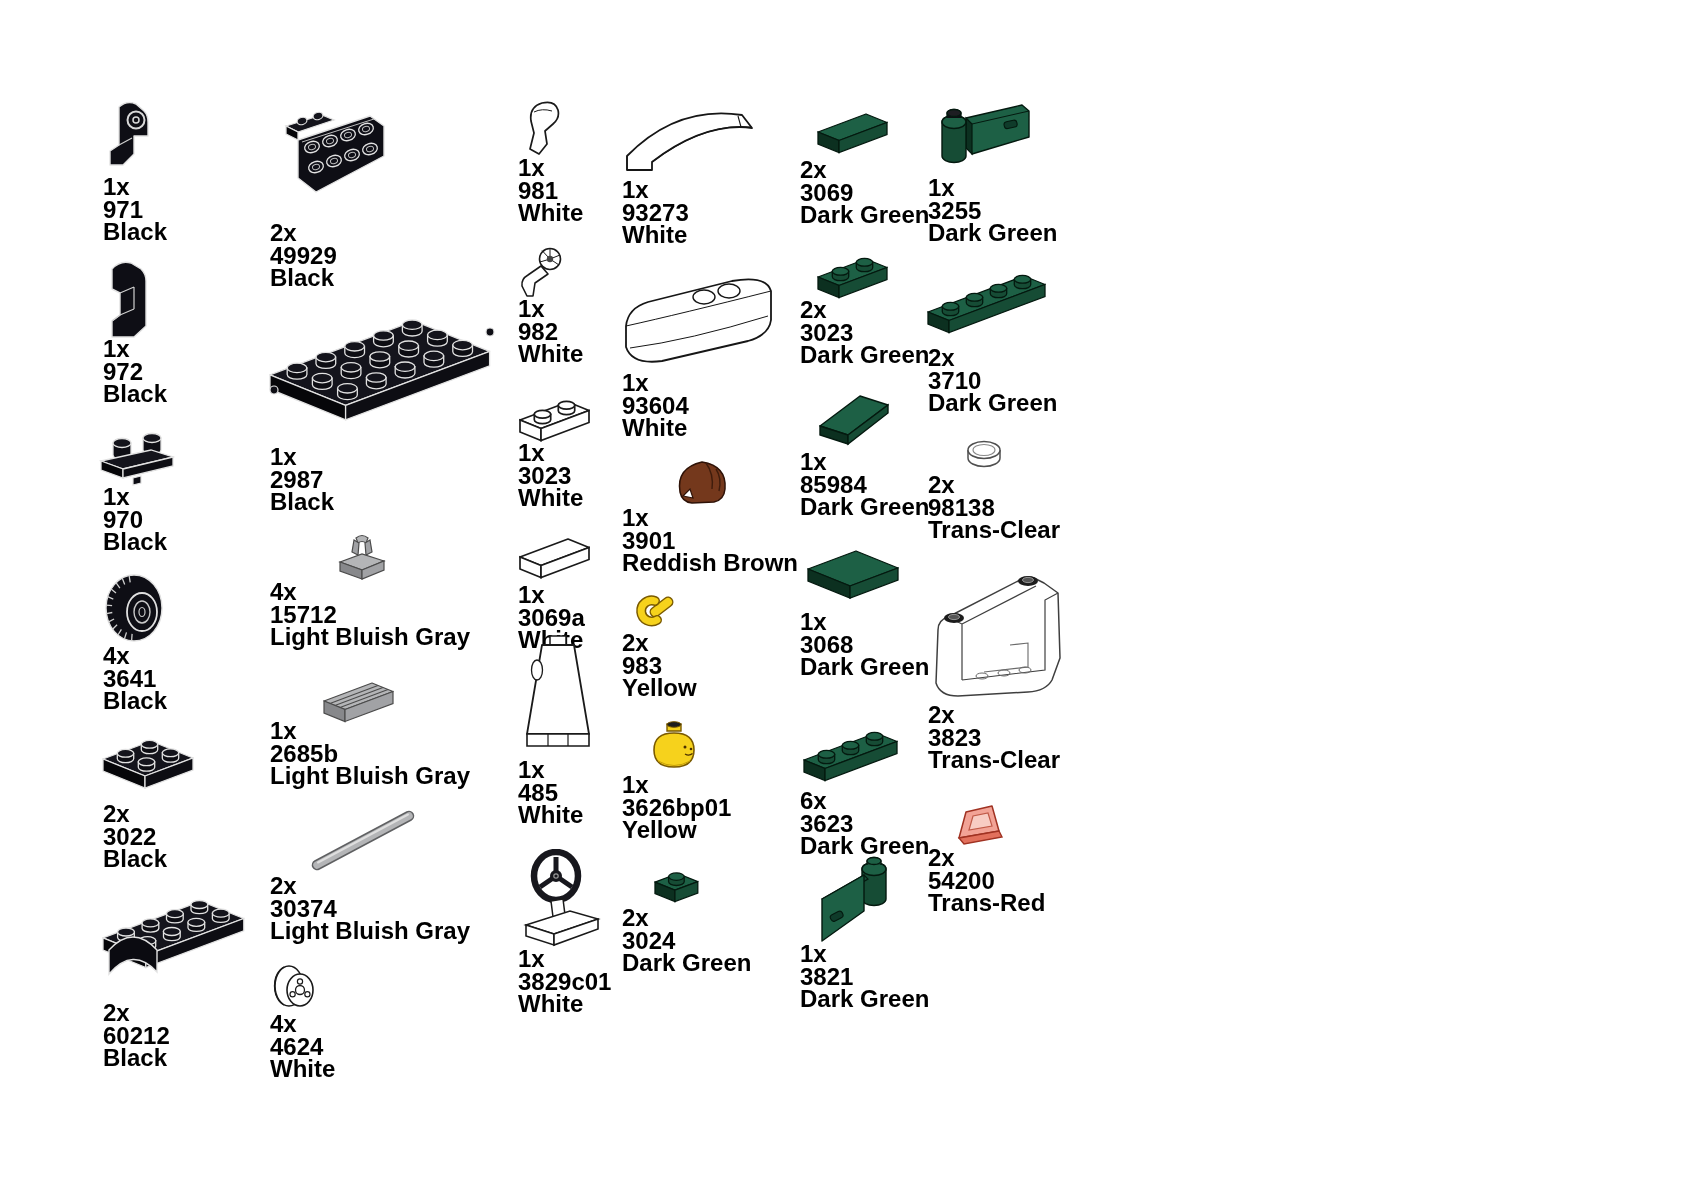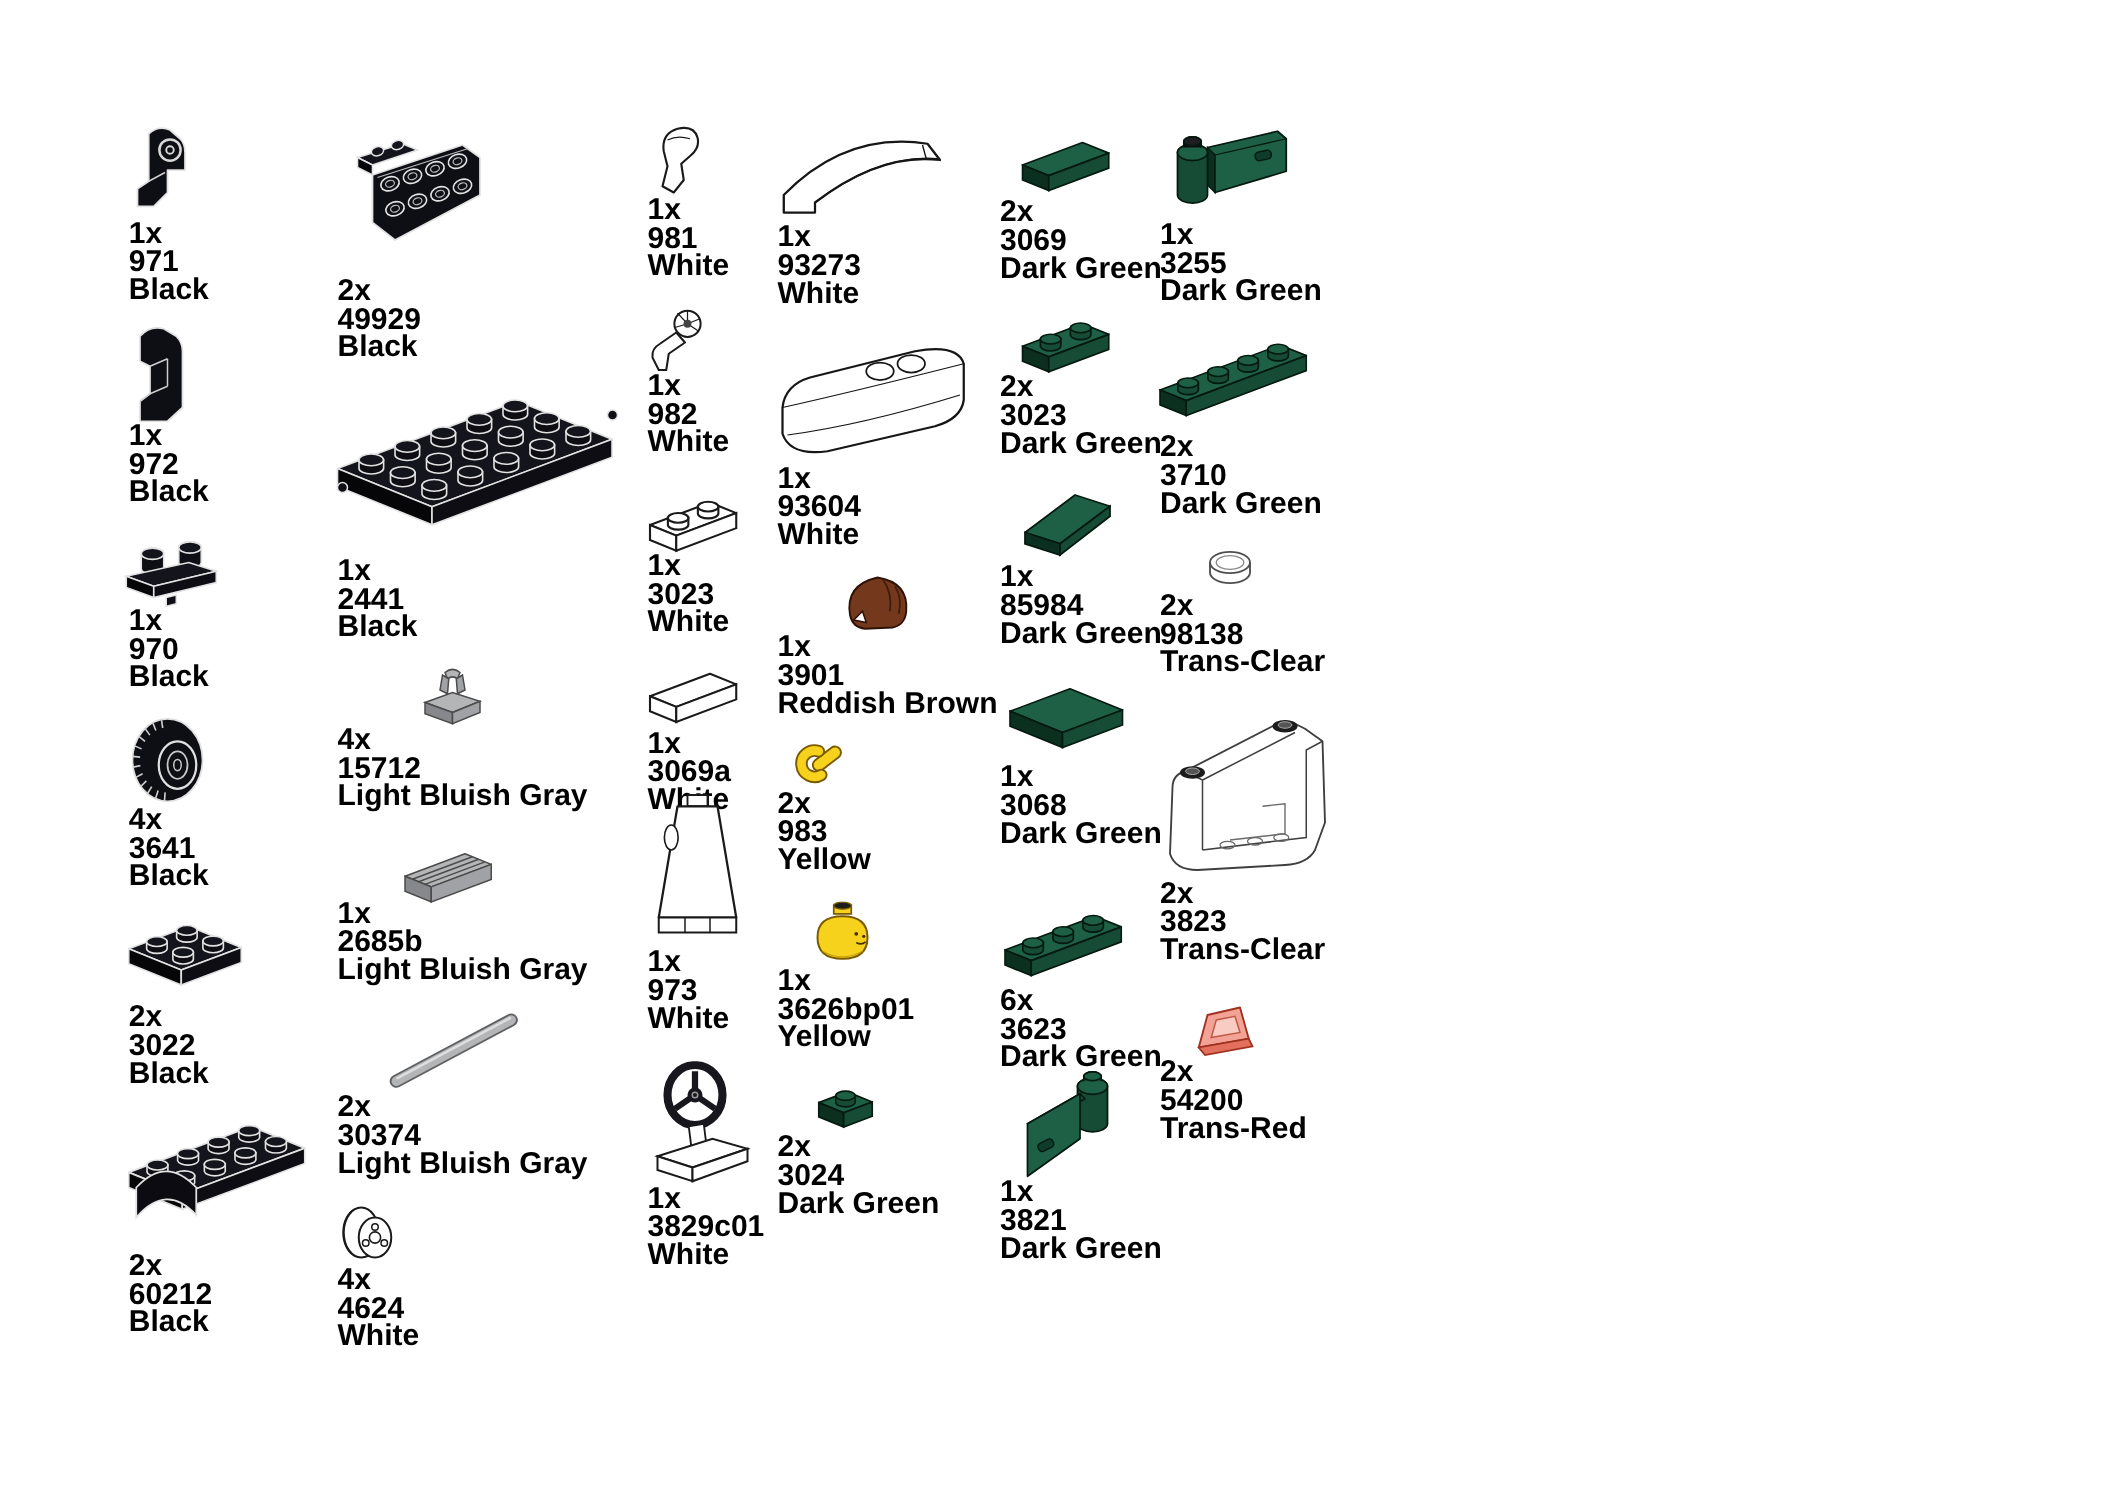--- a/index.html
+++ b/index.html
@@ -220,21 +220,21 @@
           <path d="M46.4 72.1 v6.6 a9.8 4.7 0 0 0 19.7 0 v-6.6 Z" fill="#0d0d13" stroke="#e2e2e2" stroke-width="1.3"></path>
           <ellipse cx="56.2" cy="72.1" rx="9.8" ry="4.7" fill="#14141c" stroke="#e2e2e2" stroke-width="1.3"></ellipse>
           <path d="M71.6 82.3 v6.6 a9.8 4.7 0 0 0 19.7 0 v-6.6 Z" fill="#0d0d13" stroke="#e2e2e2" stroke-width="1.3"></path>
           <ellipse cx="81.4" cy="82.3" rx="9.8" ry="4.7" fill="#14141c" stroke="#e2e2e2" stroke-width="1.3"></ellipse>
           <circle cx="224" cy="26" r="4" fill="#0e0e15" stroke="#e2e2e2" stroke-width="1.2"></circle>
           <circle cx="8" cy="84" r="4" fill="#0e0e15" stroke="#e2e2e2" stroke-width="1.2"></circle>
         </svg>
       </div>
     <div class="label">
       <div>1x</div>
-      <div>2441</div>
+      <div>2987</div>
       <div>Black</div>
     </div>
   </div>
 
   <div class="part" style="left:270px;top:534px">
     <div class="icon" style="height:47px;margin-left:64px">
         <svg width="56" height="48" viewBox="0 0 56 48">
           <path d="M22 4 q6 -5 12 0 l-2 5 q-4 -3 -8 0 z" fill="#b4b5b7" stroke="#4b4b4b" stroke-width="1.2"></path>
           <path d="M20 6 l-2 12 6 3 1 -12 z" fill="#a1a2a5" stroke="#4b4b4b" stroke-width="1.2"></path>
           <path d="M36 6 l2 12 -6 3 -1 -12 z" fill="#a1a2a5" stroke="#4b4b4b" stroke-width="1.2"></path>
@@ -371,21 +371,21 @@
         <svg width="80" height="126" viewBox="0 0 80 126">
           <path d="M32 2 h16 v9 h-16 z" fill="#ffffff" stroke="#1a1a1a" stroke-width="1.5"></path>
           <path d="M24 11 L56 11 71 100 9 100 Z" fill="#ffffff" stroke="#1a1a1a" stroke-width="1.8" stroke-linejoin="round"></path>
           <ellipse cx="19" cy="36" rx="5.5" ry="10" fill="#ffffff" stroke="#1a1a1a" stroke-width="1.3"></ellipse>
           <path d="M9 100 h62 v12 h-62 z" fill="#ffffff" stroke="#1a1a1a" stroke-width="1.6"></path>
           <path d="M30 100 v12 M50 100 v12" stroke="#1a1a1a" stroke-width="1.2"></path>
         </svg>
       </div>
     <div class="label">
       <div>1x</div>
-      <div>973</div>
+      <div>485</div>
       <div>White</div>
     </div>
   </div>
 
   <div class="part" style="left:518px;top:849px">
     <div class="icon" style="height:99px;margin-left:0px">
         <svg width="90" height="100" viewBox="0 0 90 100">
           <ellipse cx="38" cy="27" rx="22" ry="24" fill="none" stroke="#17171d" stroke-width="6.5"></ellipse>
           <path d="M38 27 L38 8 M38 27 L22 38 M38 27 L54 38" stroke="#17171d" stroke-width="5" fill="none"></path>
           <circle cx="38" cy="27" r="6" fill="#17171d"></circle>

